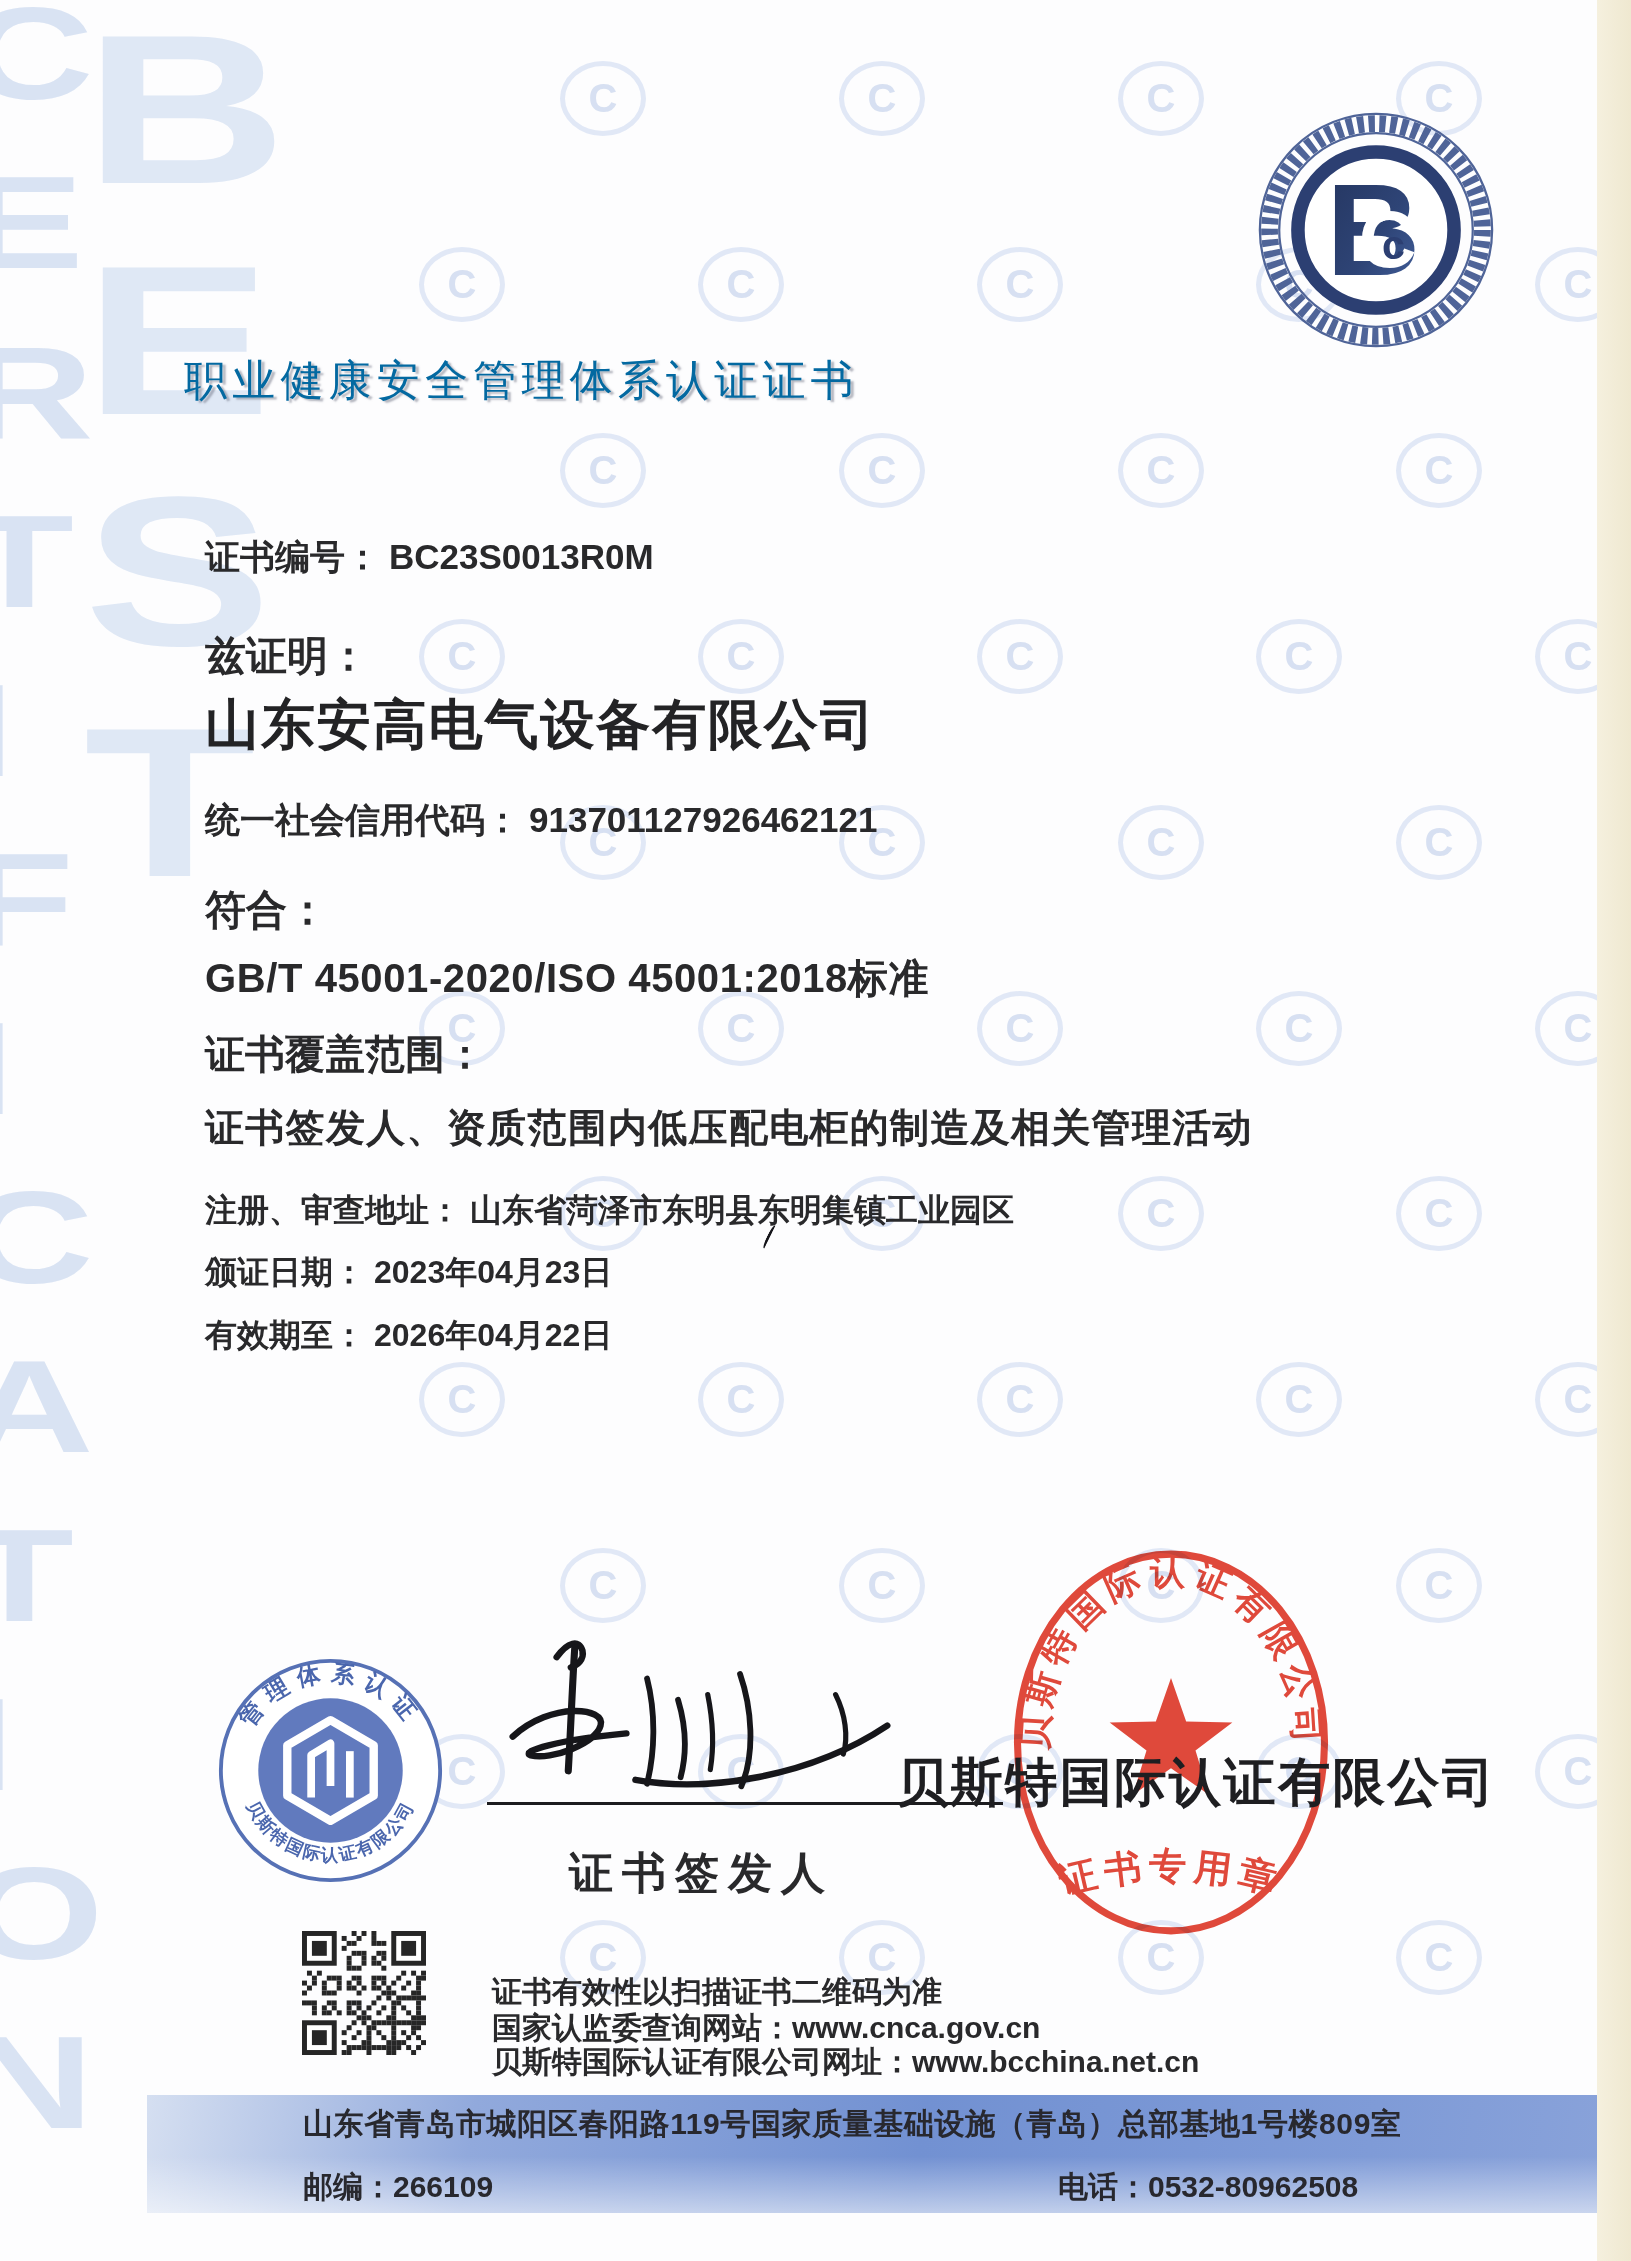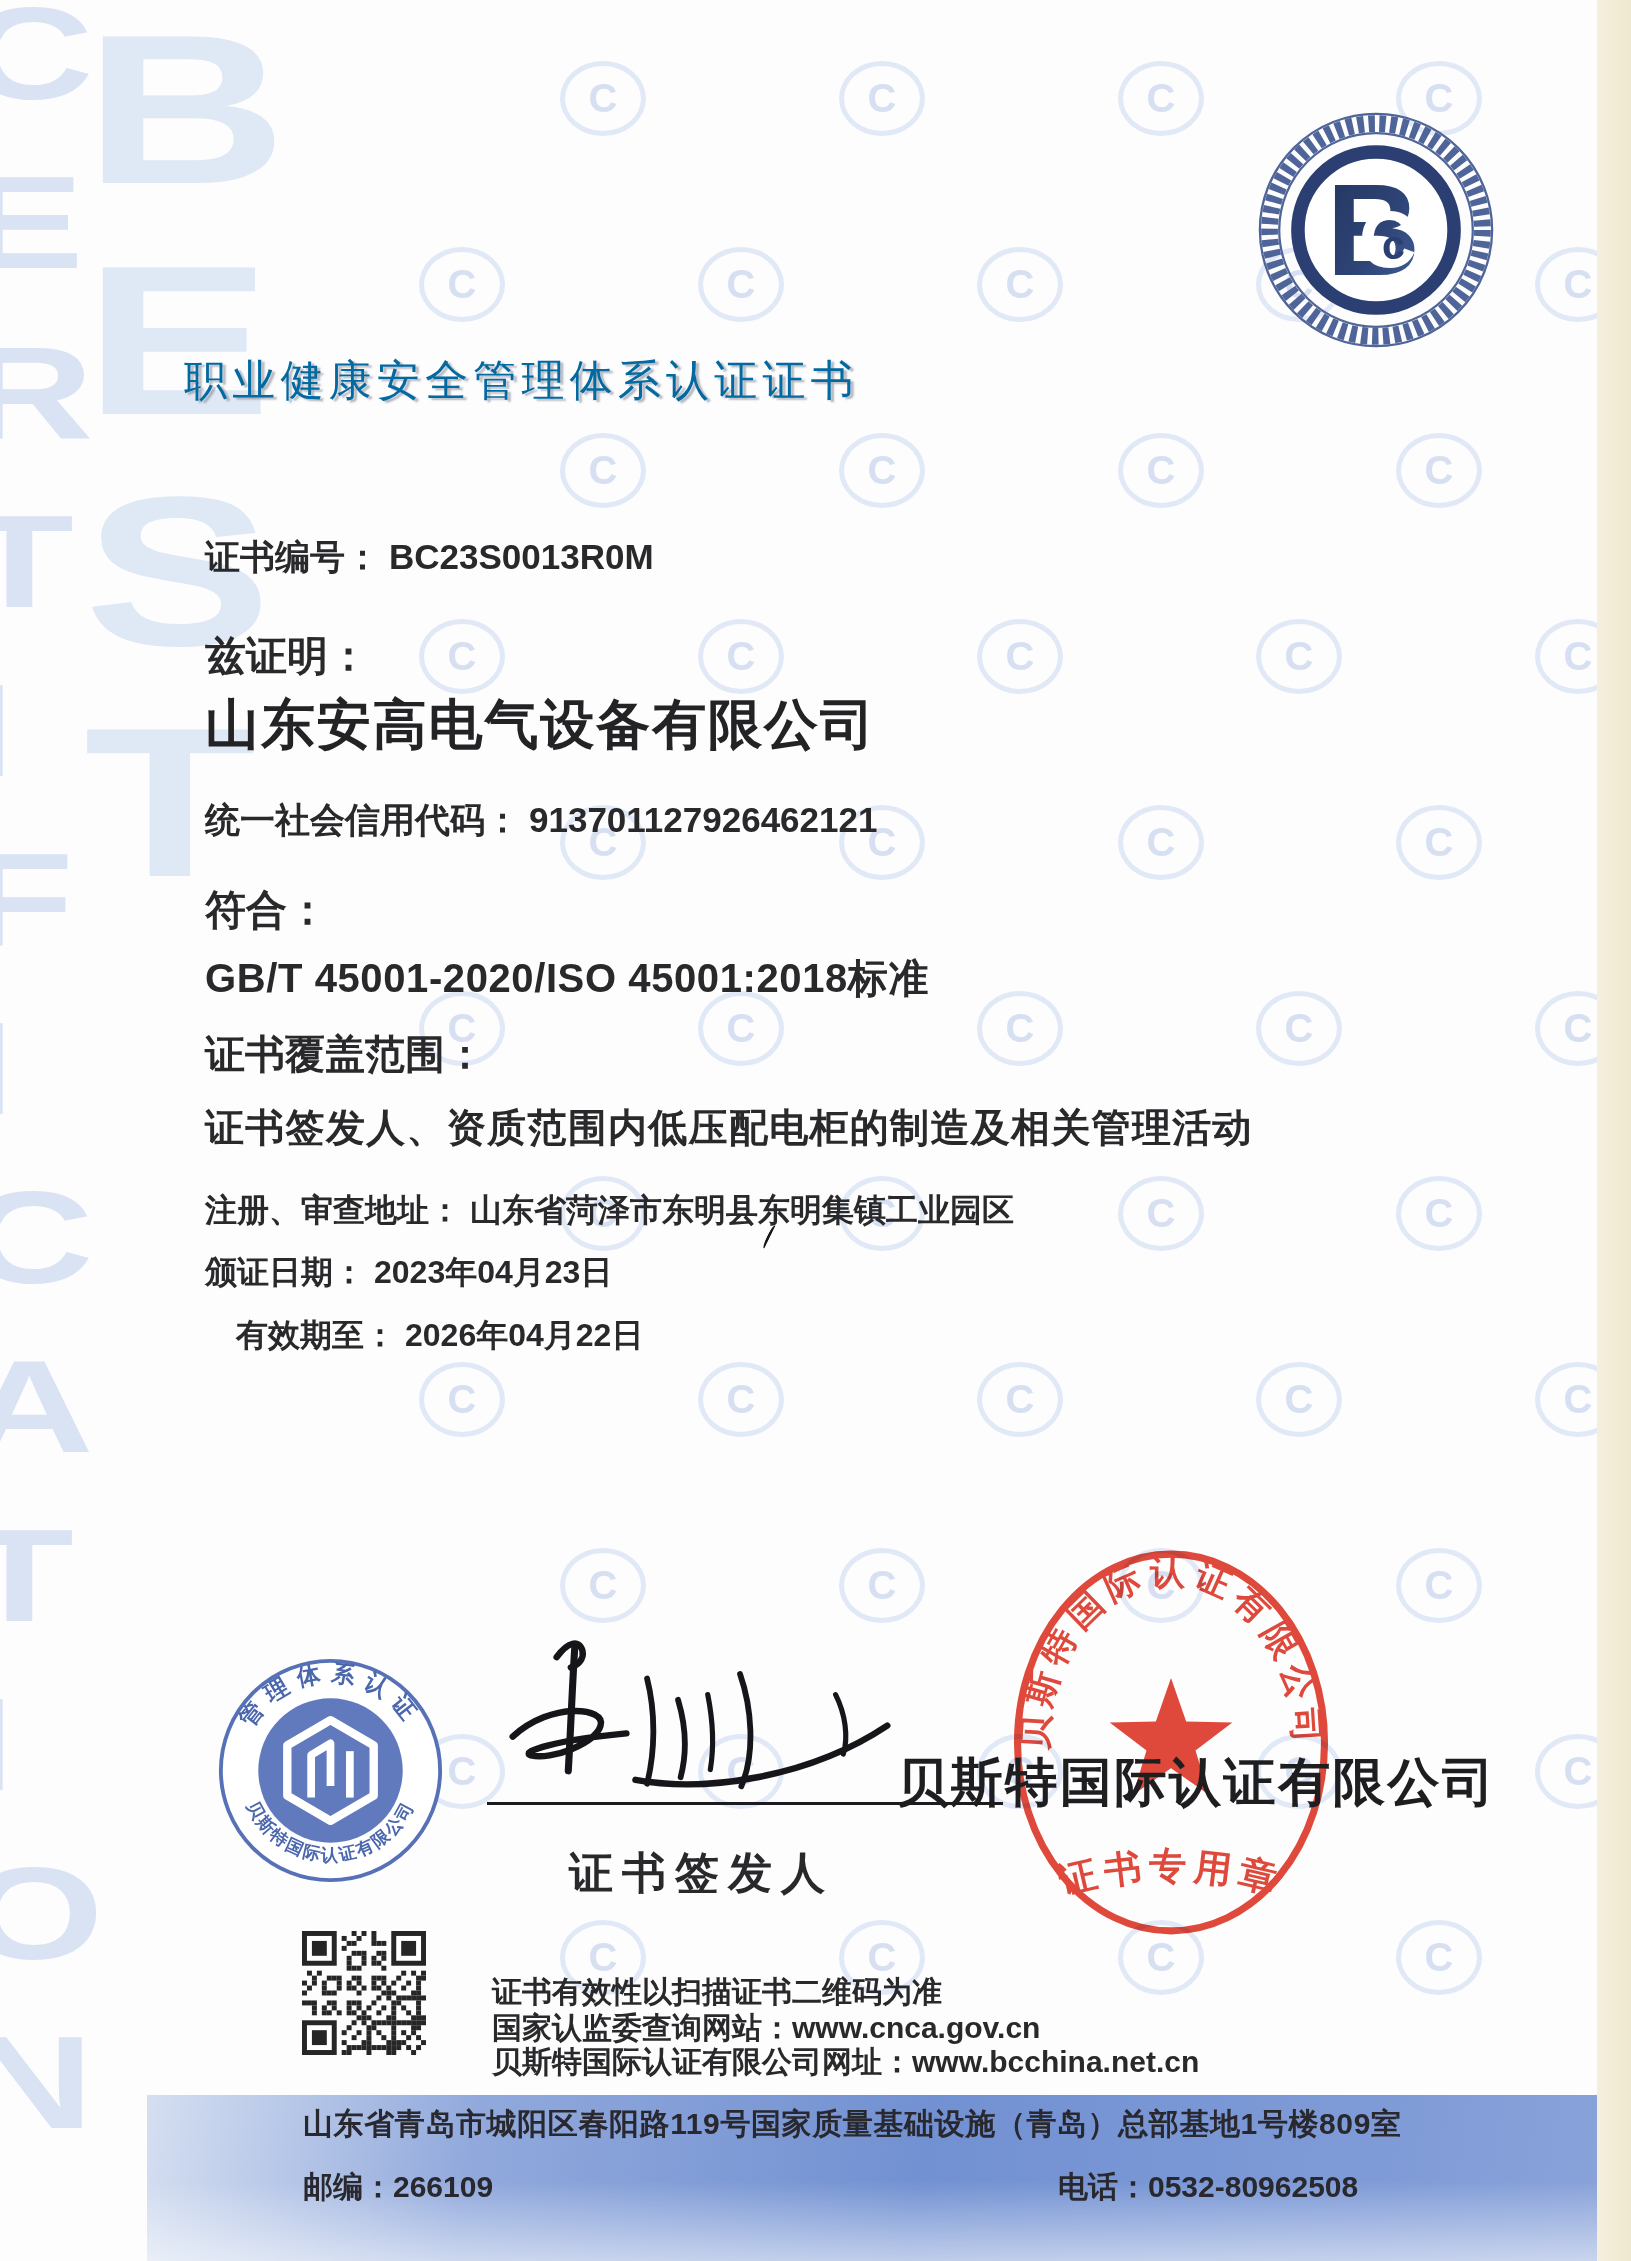--- a/index.html
+++ b/index.html
@@ -39,40 +39,40 @@
   #row-certno   { top:534px; }
   #row-certify  { top:629px;  font-size:41px; font-weight:700; }
   #row-company  { top:689px; font-size:54px; font-weight:800; letter-spacing:1.9px; color:#232325; }
   #row-credit   { top:797px; }
   #row-conform  { top:883px; font-size:41px; font-weight:700; }
   #row-standard { top:951px; font-size:40px; font-weight:700; letter-spacing:0.6px; }
   #row-scopelbl { top:1027px; font-size:40px; font-weight:700; }
   #row-scope    { top:1101px; font-size:39px; font-weight:700; letter-spacing:1.3px; }
   #row-addr     { top:1189px; }
   #row-issue    { top:1251px; }
-  #row-valid    { top:1314px;margin-left:31px; }
+  #row-valid    { top:1314px; }
   .row .val { margin-left:9px; }
   
   #pen-tick { left:767px; top:1224px; width:5.2px; height:26px; border-left:3.2px solid #15151a; border-radius:60% 0 0 60%; transform:rotate(26deg); z-index:6; }
   
   #seal { left:217px; top:1657px; width:227px; height:227px; z-index:6; }
   #signature { left:474px; top:1617px; width:452px; height:194px; z-index:6; }
   #sig-line { left:487px; top:1802px; width:516px; height:3.2px; background:#1c1c1f; z-index:6; }
   #sig-role { left:569px; top:1844px; font-size:44px; font-weight:700; letter-spacing:9px; z-index:6; }
   #issuer-name { left:896px; top:1748px; font-size:52px; font-weight:800; letter-spacing:2.6px; color:#1e1e21; z-index:8; white-space:nowrap; }
   #stamp { left:1002px; top:1541px; width:338px; height:403px; z-index:7; mix-blend-mode:multiply; opacity:.93; }
   
   #qr { left:302px; top:1931px; width:124px; height:124px; z-index:6; }
   .qr-text { left:492px; font-size:30px; font-weight:600; white-space:nowrap; z-index:6;margin-top:32px; }
   #qr-l1 { top:1940px; }
   #qr-l2 { top:1976px; }
   #qr-l3 { top:2010px; }
   
   #footer-band {
-    position:absolute; left:147px; top:2095px; width:1484px; height:166px; z-index:4;
+    position:absolute; left:147px; top:2095px; width:1484px; height:118px; z-index:4;
     background:
       linear-gradient(to bottom, rgba(255,255,255,0) 0 52%, rgba(255,255,255,.55) 100%),
       linear-gradient(99deg, #d5dff1 0%, #91a9dc 22%, #7291d2 52%, #7f9bd7 82%, #8aa3da 100%);
   }
   .footer-text { position:absolute; font-weight:700; color:#28282e; white-space:nowrap; z-index:5; }
   #footer-addr { left:156px; top:9px;  font-size:30px; letter-spacing:0.6px; }
   #footer-zip  { left:156px; top:72px; font-size:30px; }
   #footer-tel  { left:911px; top:72px; font-size:30px; }
 </style>
 </head>

